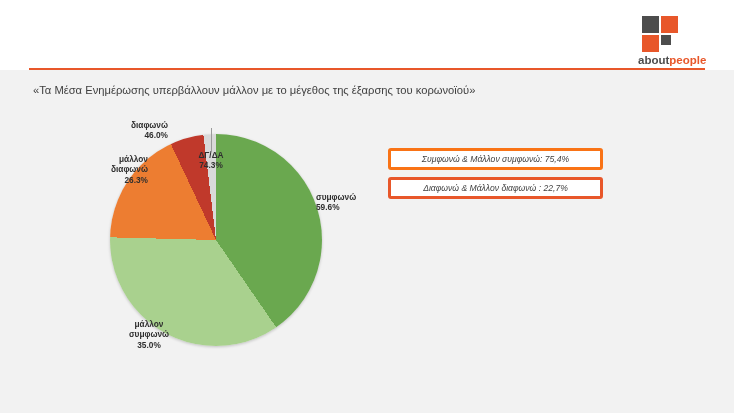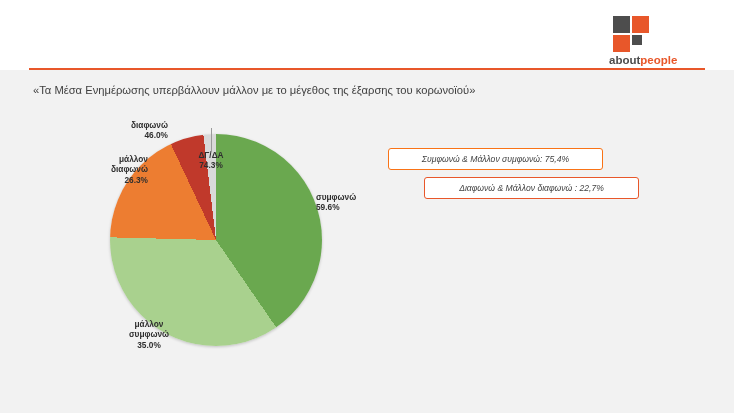--- a/index.html
+++ b/index.html
@@ -42,21 +42,21 @@
     left: 34px;
     top: 31px;
     font-size: 14.5px;
     color: #3f3f3f;
     letter-spacing: 0.2px;
     white-space: nowrap;
   }
   
   #logo {
     position: absolute;
-    left: 609px;
+    left: 638px;
     top: 16px;
     width: 72px;
     height: 52px;
   }
   #logo-sq1 {
     position: absolute;
     left: 4px;
     top: 0px;
     width: 17px;
     height: 17px;
@@ -178,34 +178,33 @@
     position: absolute;
     left: 388px;
     top: 148px;
     width: 215px;
   }
   .summary-box {
     box-sizing: border-box;
     width: 215px;
     height: 22px;
     background: #ffffff;
-    border: 1px solid #f97316;
+    border: 3px solid #f97316;
     border-radius: 3px;
     display: flex;
     align-items: center;
     justify-content: center;
     font-size: 8.6px;
     font-style: italic;
     color: #3f3f3f;
     margin-bottom: 7px;
     white-space: nowrap;
   }
   .summary-box.orange {
     border-color: #e8572a;
-    margin-left: 36px;
   }
 </style>
 </head>
 <body>
 
 <div id="slide">
 
   <div id="header">
     <div id="logo">
       <div id="logo-sq1"></div>

